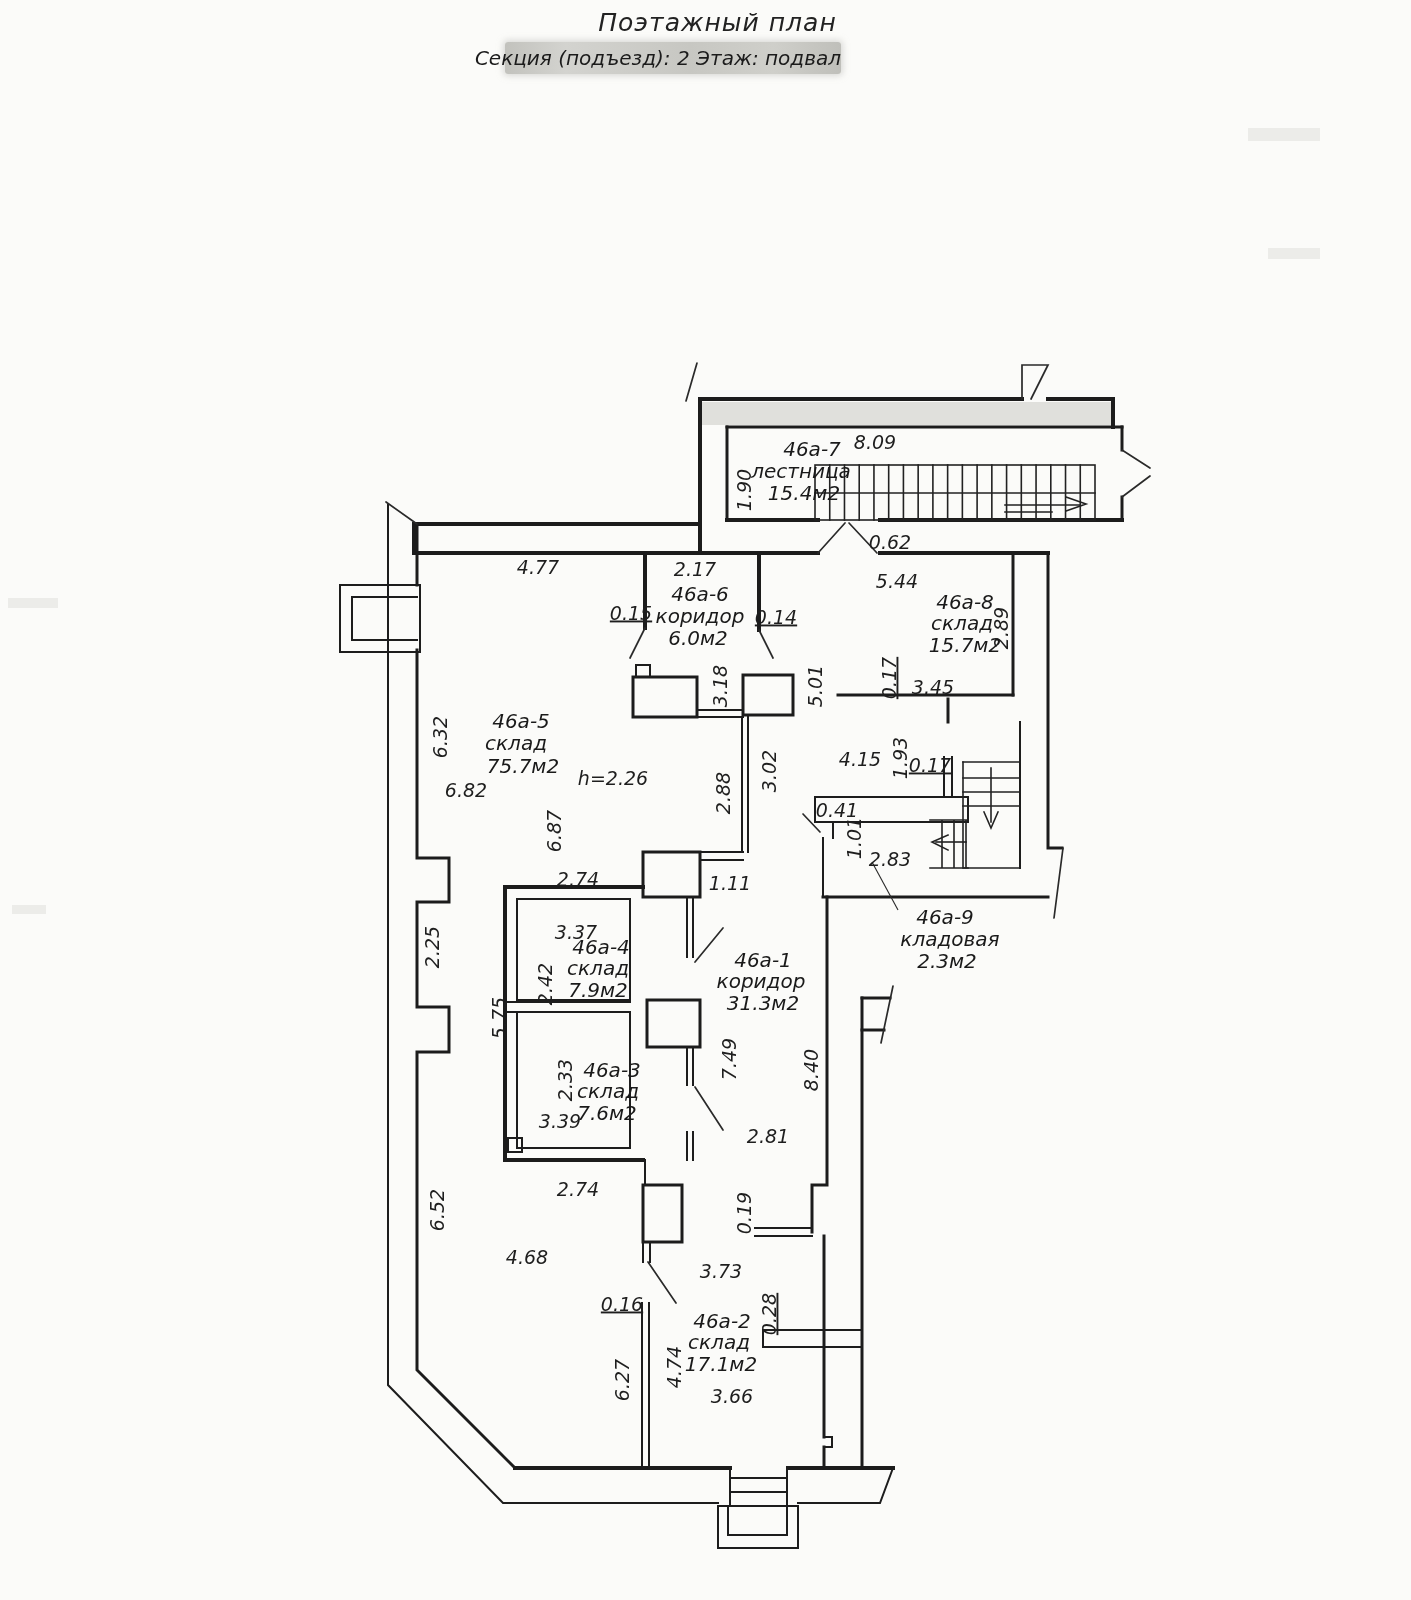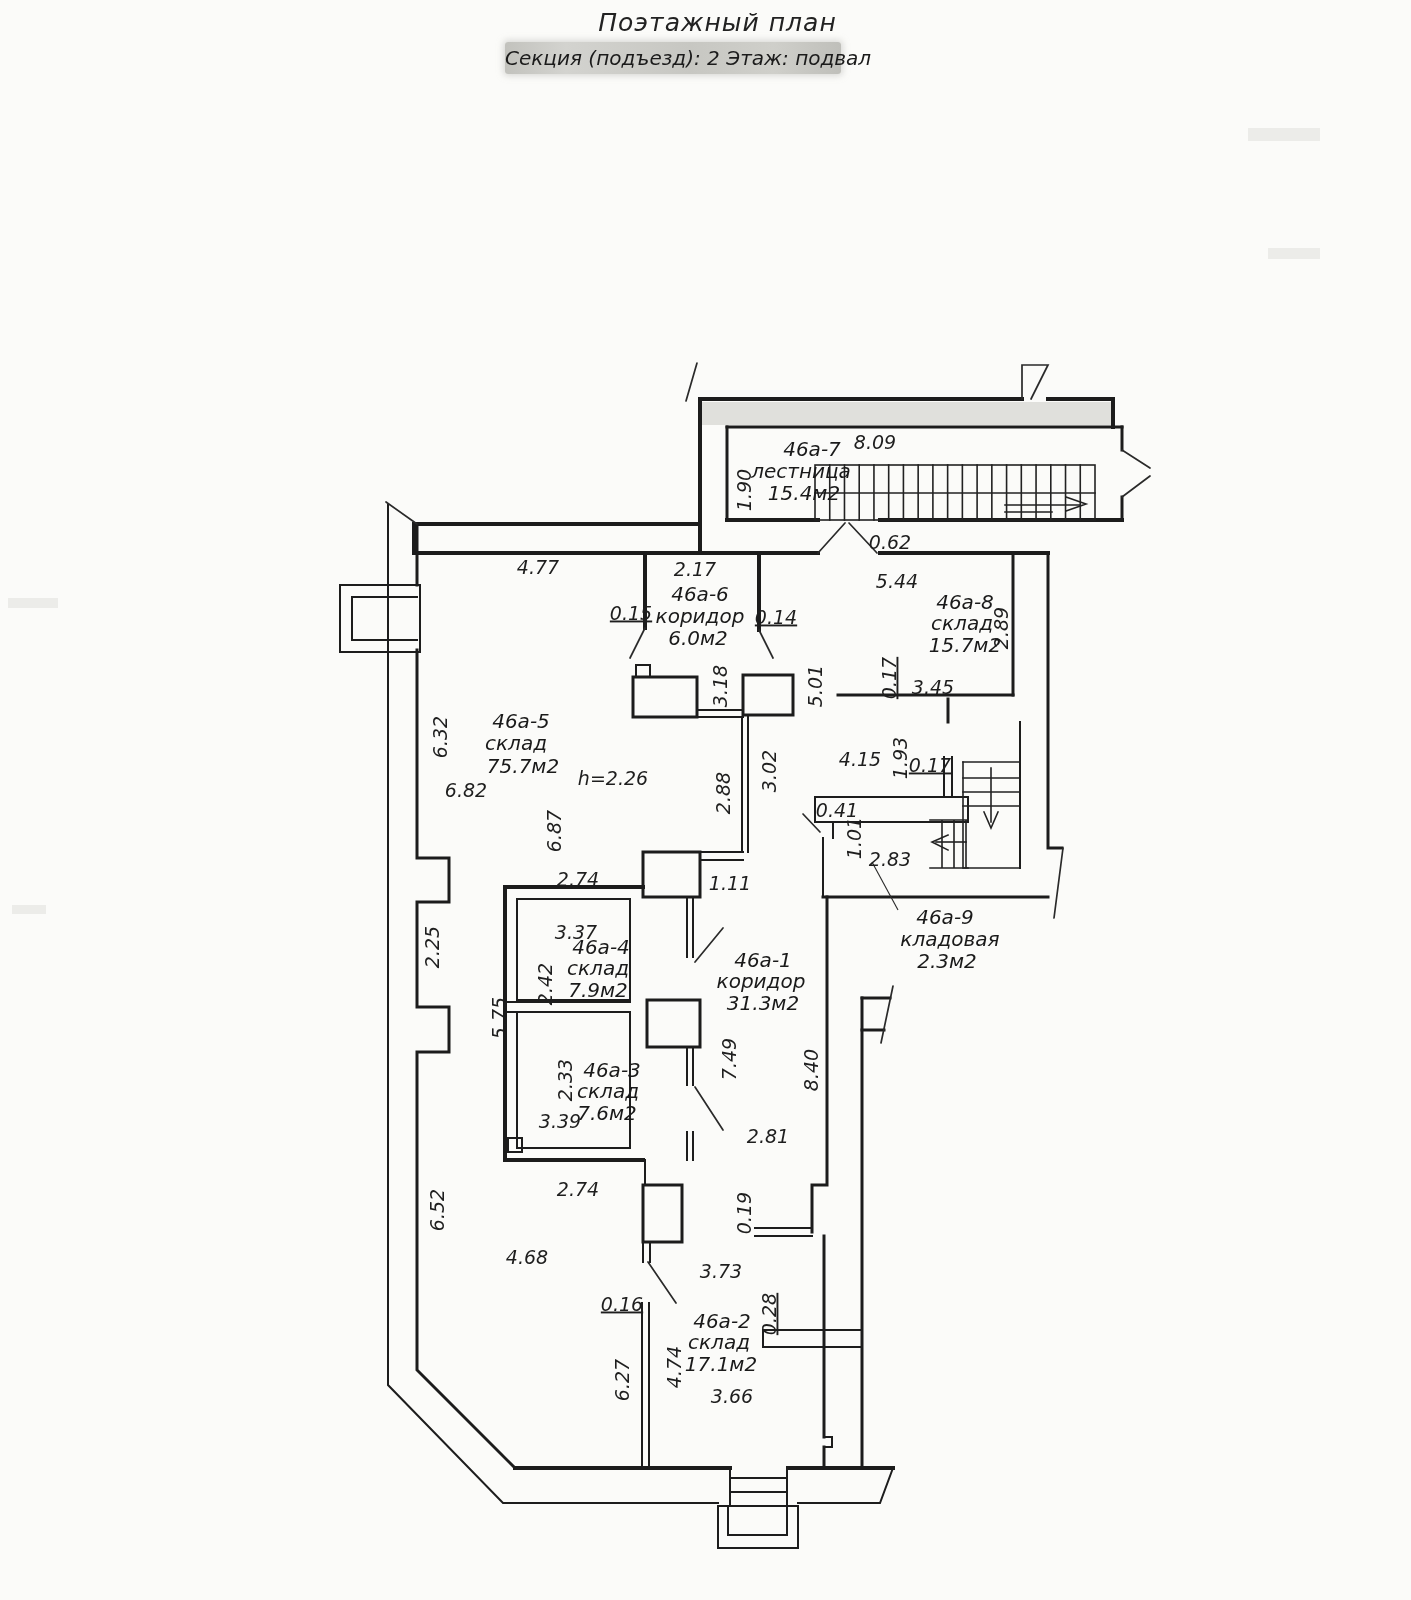--- a/index.html
+++ b/index.html
@@ -12,21 +12,21 @@
   .title{
     position:absolute;left:12px;top:8px;width:1411px;text-align:center;
     font:italic 25px "DejaVu Sans",sans-serif;color:#222;
     letter-spacing:1px;
   }
   .subtitle-wrap{
     position:absolute;left:505px;top:42px;width:336px;height:32px;
     background:linear-gradient(90deg,#c2c2bd 0%,#d3d3cf 18%,#c7c7c2 55%,#cfcfca 80%,#bfbfba 100%);
     border-radius:3px;
     box-shadow:0 0 6px 2px rgba(190,190,185,.55);
-    display:flex;align-items:center;justify-content:flex-start;
+    display:flex;align-items:center;justify-content:flex-end;
   }
   .subtitle{
     font:italic 20px "DejaVu Sans",sans-serif;color:#1b1b1b;white-space:nowrap;
   }
   svg{position:absolute;left:0;top:0;}
   .dim{font:italic 19px "DejaVu Sans",sans-serif;fill:#1e1e1e;}
   .room{font:italic 20px "DejaVu Sans",sans-serif;fill:#1a1a1a;}
   .w4{stroke:#1c1c1c;stroke-width:4;fill:none;stroke-linecap:square;}
   .w3{stroke:#1c1c1c;stroke-width:3;fill:none;stroke-linecap:square;}
   .w2{stroke:#1d1d1d;stroke-width:2;fill:none;stroke-linecap:square;}

